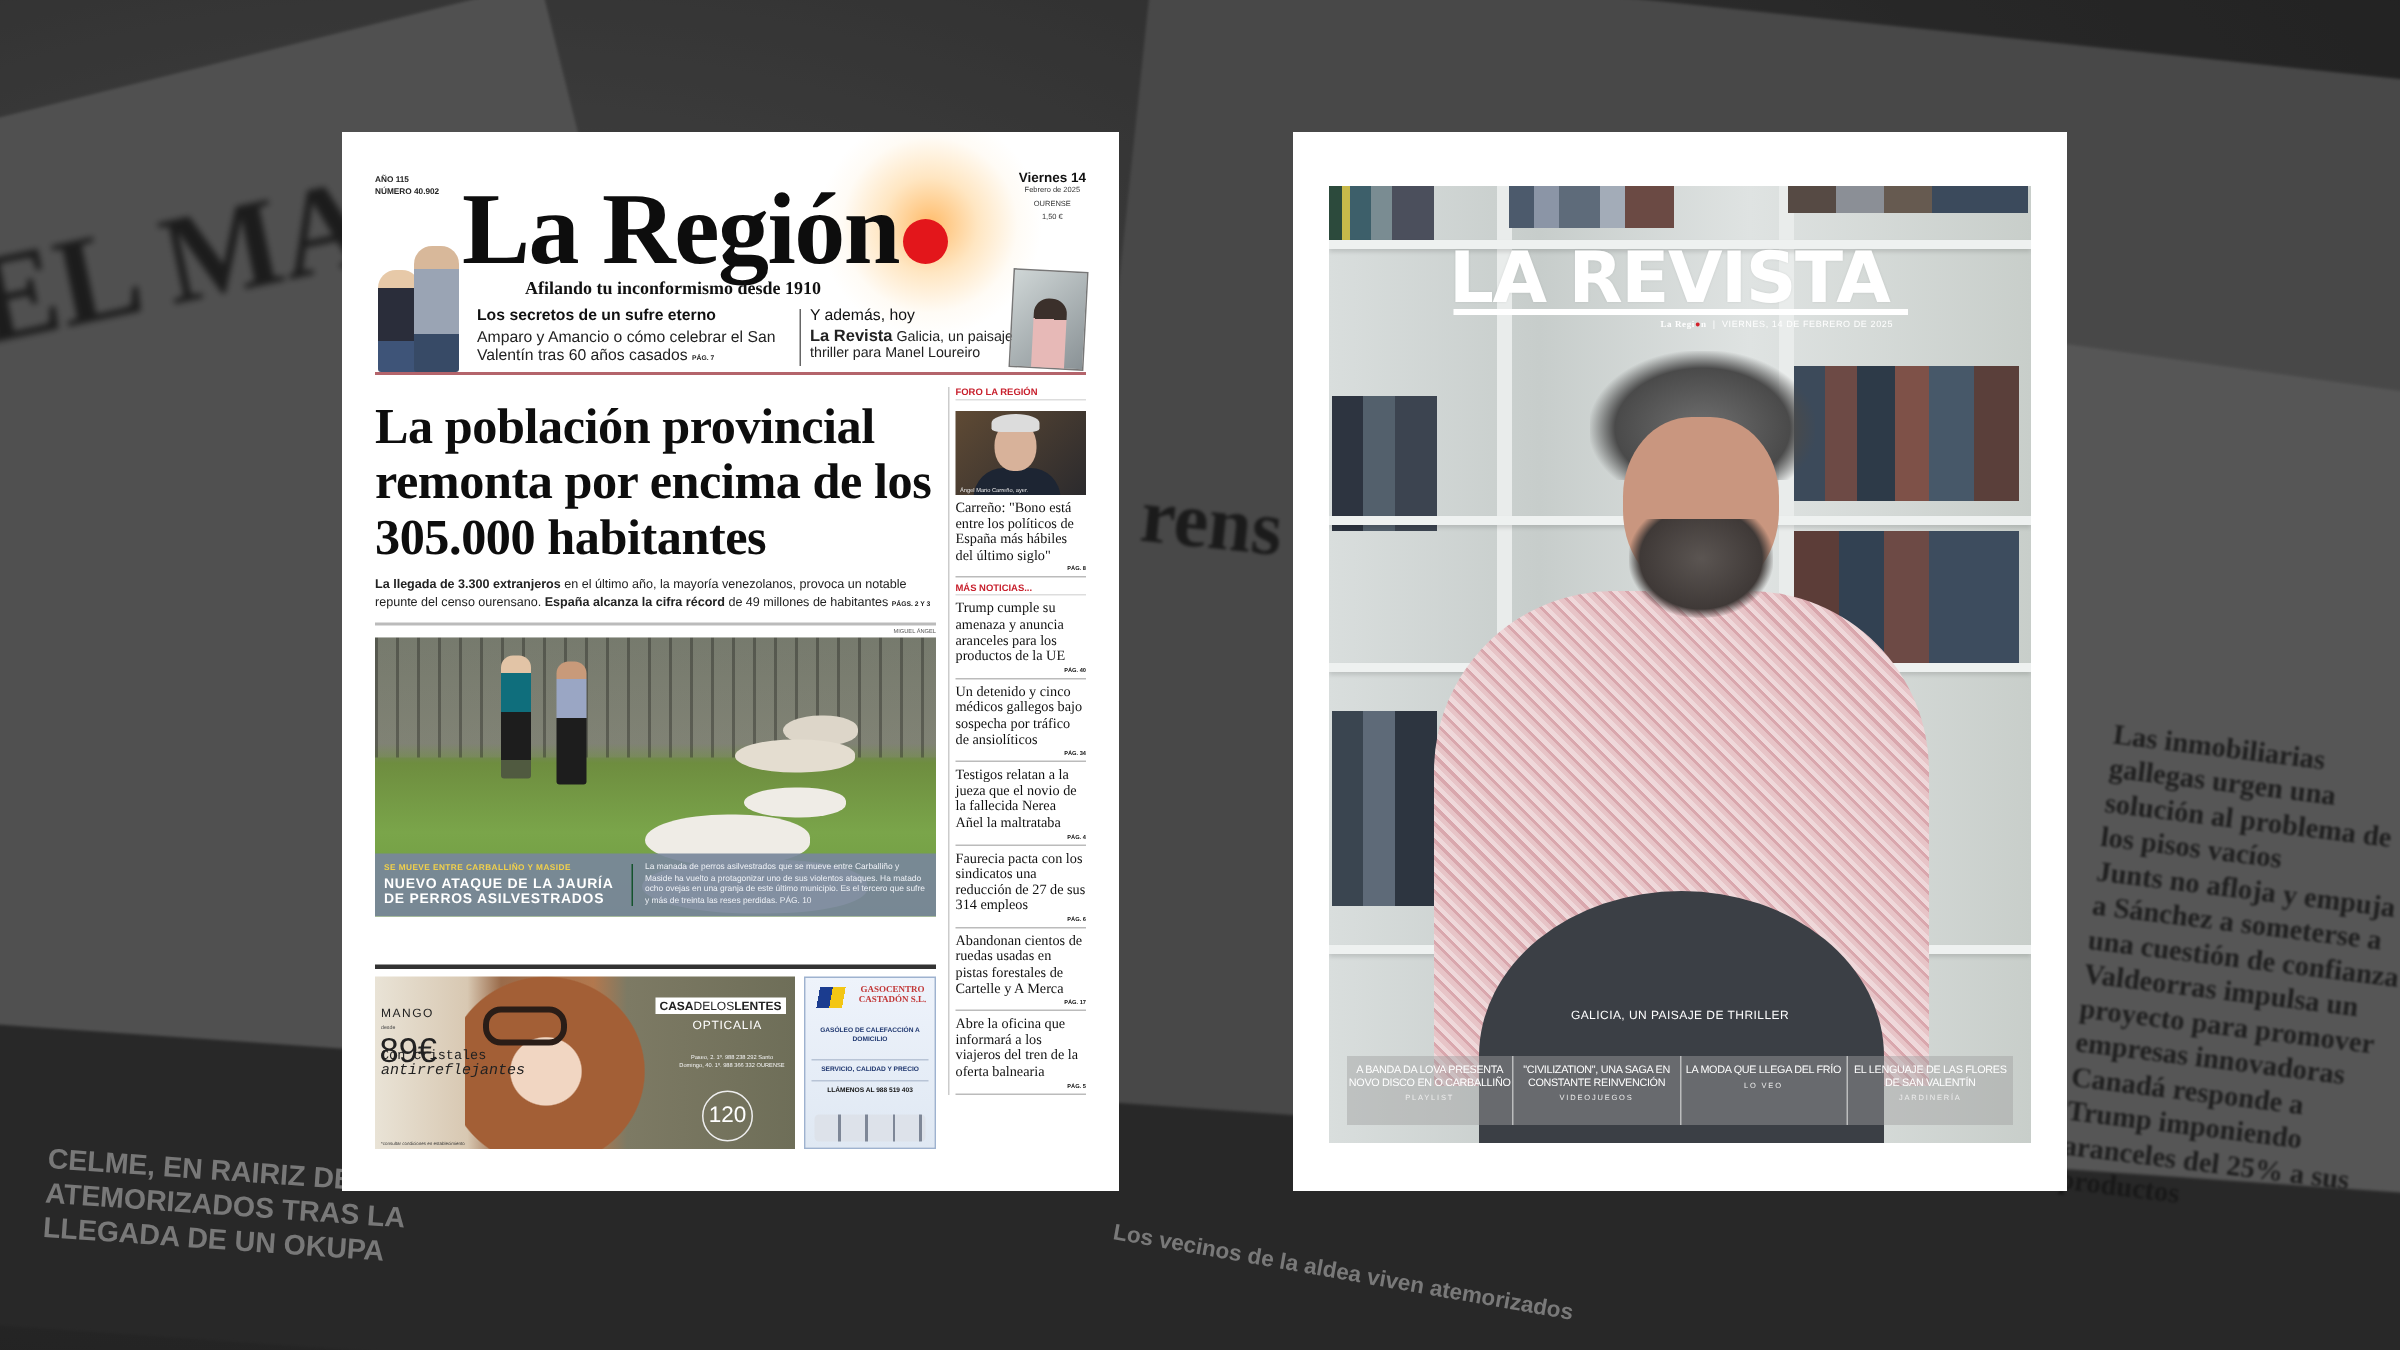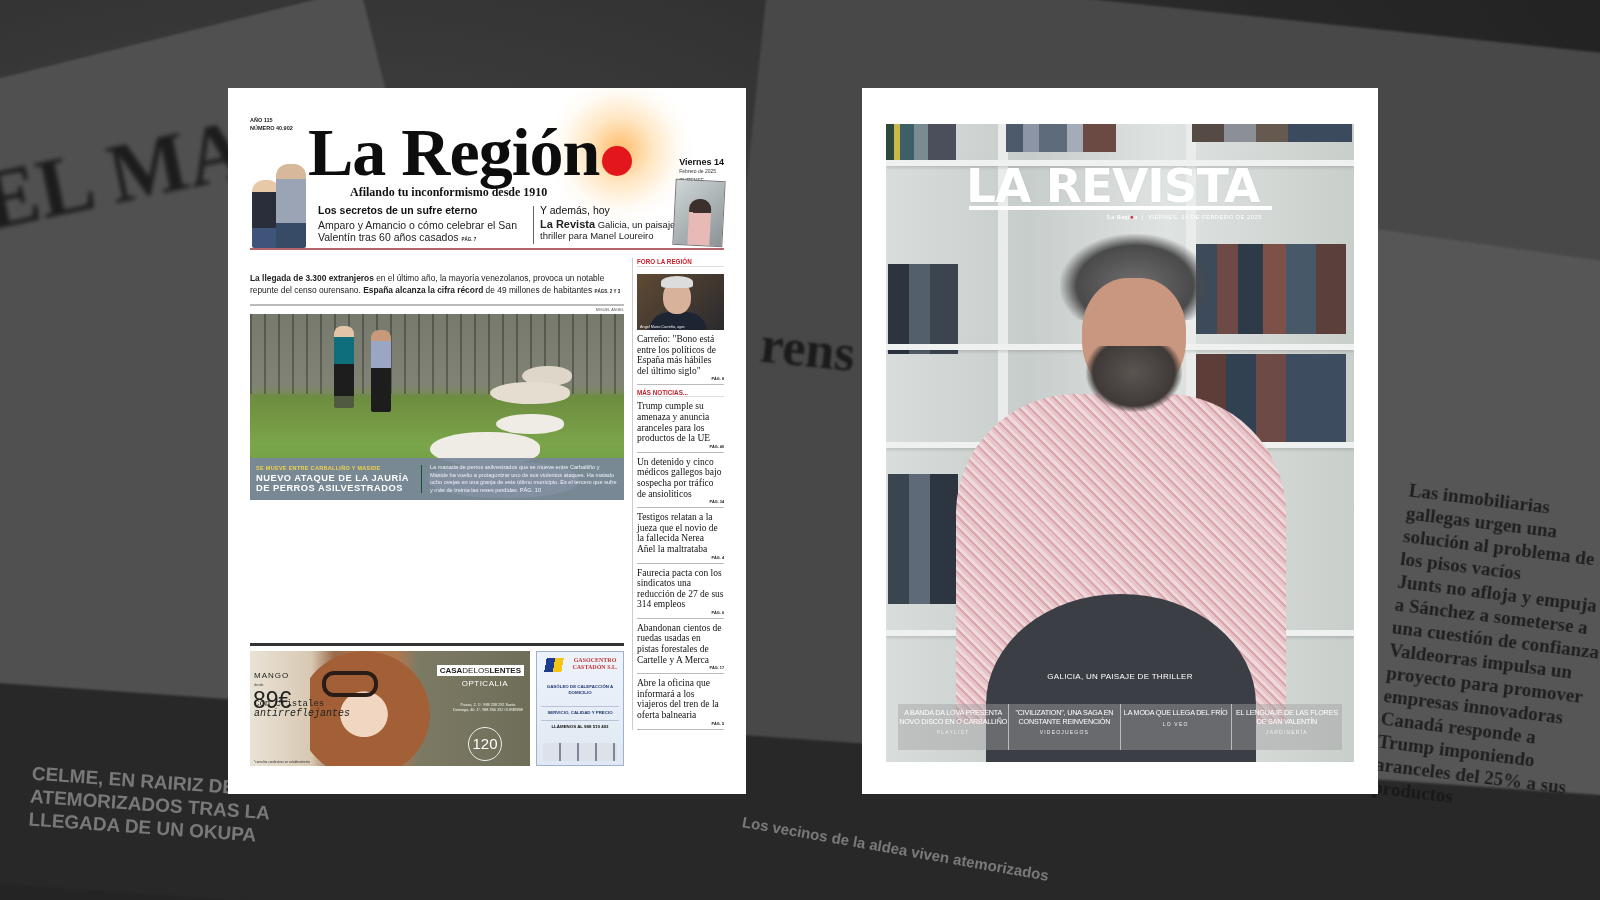--- a/index.html
+++ b/index.html
@@ -46,21 +46,21 @@
     background: #fff;
     padding: 0 22px 0 22px;
     overflow: hidden;
   }
   .masthead { position: relative; height: 160px; }
   .burst {
     position: absolute; left: 290px; top: -8px; width: 160px; height: 140px;
     background: radial-gradient(circle, rgba(255,180,90,0.9) 0%, rgba(255,200,120,0.45) 30%, rgba(255,230,190,0.15) 55%, rgba(255,255,255,0) 70%);
   }
   .meta-left { position: absolute; left: 0; top: 28px; font-size: 5.5px; line-height: 8px; color: #222; font-weight: bold; }
-  .meta-right { position: absolute; right: 0; top: 26px; text-align: left; font-size: 5px; line-height: 9px; color: #333; margin-top: 44px; }
+  .meta-right { position: absolute; right: 0; top: 26px; text-align: center; font-size: 5px; line-height: 9px; color: #333; }
   .meta-right .day { font-size: 9px; font-weight: bold; color: #111; }
   .logo {
     position: absolute; left: 58px; top: 30px;
     font-family: "Liberation Serif", serif; font-weight: bold;
     font-size: 68px; line-height: 68px; letter-spacing: -1px; color: #0d0d0d;
   }
   .logo-dot {
     position: absolute; left: 352px; top: 58px; width: 30px; height: 30px;
     border-radius: 50%; background: #e3161b;
   }
@@ -260,20 +260,21 @@
     <div class="vsep"></div>
     <div class="teaser2">
       <div class="hd">Y además, hoy</div>
       <div class="bd"><b>La Revista</b> <span>Galicia, un paisaje de thriller para Manel Loureiro</span></div>
     </div>
     <div class="mini-cover"></div>
     <div class="rule-red"></div>
   </div>
 
   <div class="main-col">
+    <h1 class="headline">La población provincial remonta por encima de los 305.000 habitantes</h1>
     <p class="deck">
       <b>La llegada de 3.300 extranjeros</b><span> en el último año, la mayoría venezolanos, provoca un notable repunte del censo ourensano. </span><b>España alcanza la cifra récord</b><span> de 49 millones de habitantes</span>
       <span class="pg">PÁGS. 2 Y 3</span>
     </p>
     <div class="hr"></div>
     <div class="photo-credit">MIGUEL ÁNGEL</div>
     <div class="photo">
       <div class="trees"></div>
       <div class="person p-a"></div>
       <div class="person p-b"></div>

